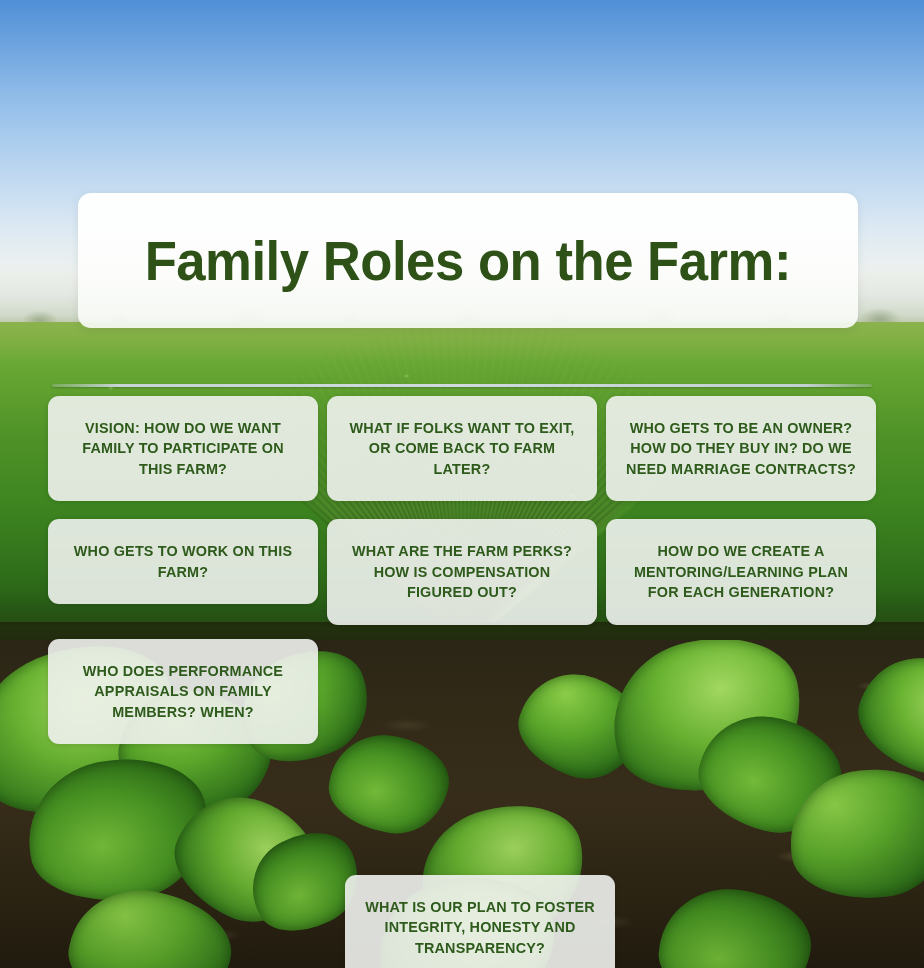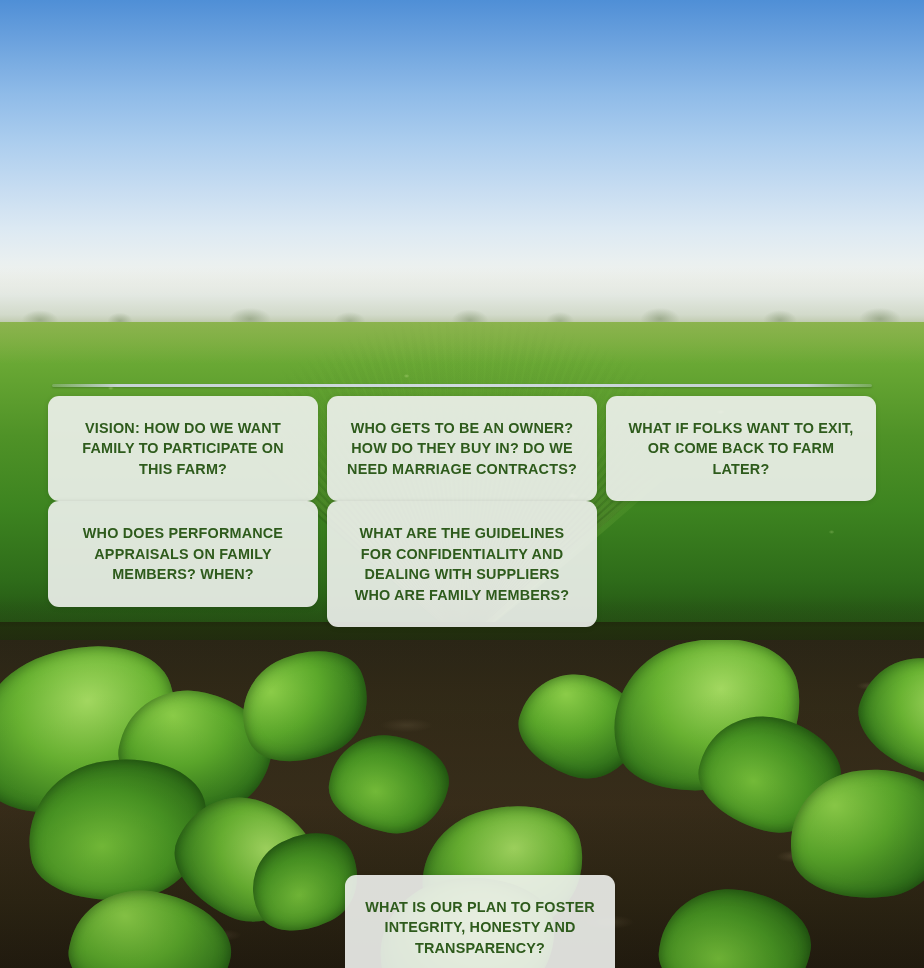--- a/index.html
+++ b/index.html
@@ -168,21 +168,21 @@
     font-size:14.4px;font-weight:700;line-height:1.42;
     color:#2e5b1c;text-align:center;text-transform:uppercase;
     letter-spacing:.18px;
     font-family:"Liberation Sans", sans-serif;
   }
 
   
   .r1{margin-top:0px;}
   .r2{margin-top:18px;}
   .r3{margin-top:18px;}
-  .r4{margin-top:0;}
+  .r4{margin-top:14px;}
 
   .last-row{
     position:absolute;left:48px;top:875px;width:828px;
     display:grid;grid-template-columns:270px 270px 270px;
     column-gap:27px;justify-content:space-between;
   }
   .spacer{width:270px;}
 </style>
 </head>
 <body>
@@ -344,47 +344,60 @@
           <div class="leaf " style="left: 70px; top: 252px; width: 160px; height: 120px; transform: rotate(12deg);"></div>
           <div class="leaf c" style="left: 250px; top: 196px; width: 110px; height: 92px; transform: rotate(-26deg);"></div>
         </div>
     </div>
 
     <div class="tint"></div>
   </div>
 
   <div class="content">
 
+    <div class="title-panel">
+      <div class="title-text">Family Roles on the Farm:</div>
+    </div>
 
     <div class="divider"></div>
 
     <div class="grid" id="grid">
         <div class="cell r1">
           <div class="card">
             <div class="card-text">VISION: HOW DO WE WANT FAMILY TO PARTICIPATE ON THIS FARM?</div>
           </div>
         </div>
         <div class="cell r1">
           <div class="card">
+            <div class="card-text">WHAT IF FOLKS WANT TO EXIT, OR COME BACK TO FARM LATER?</div>
+          </div>
+        </div>
+        <div class="cell r1">
+          <div class="card">
             <div class="card-text">WHO GETS TO BE AN OWNER? HOW DO THEY BUY IN? DO WE NEED MARRIAGE CONTRACTS?</div>
           </div>
         </div>
-        <div class="cell r1">
-          <div class="card">
-            <div class="card-text">WHAT IF FOLKS WANT TO EXIT, OR COME BACK TO FARM LATER?</div>
+        <div class="cell r2">
+          <div class="card">
+            <div class="card-text">WHO GETS TO WORK ON THIS FARM?</div>
+          </div>
+        </div>
+        <div class="cell r3">
+          <div class="card">
+            <div class="card-text">WHAT ARE THE FARM PERKS? HOW IS COMPENSATION FIGURED OUT?</div>
+          </div>
+        </div>
+        <div class="cell r3">
+          <div class="card">
+            <div class="card-text">HOW DO WE CREATE A MENTORING/LEARNING PLAN FOR EACH GENERATION?</div>
           </div>
         </div>
         <div class="cell r4">
           <div class="card">
             <div class="card-text">WHO DOES PERFORMANCE APPRAISALS ON FAMILY MEMBERS? WHEN?</div>
-          </div>
-        </div>
-        <div class="cell r4">
-          <div class="card">
-            <div class="card-text">WHAT ARE THE GUIDELINES FOR CONFIDENTIALITY AND DEALING WITH SUPPLIERS WHO ARE FAMILY MEMBERS?</div>
           </div>
         </div>
       </div>
 
     <div class="last-row" id="lastrow">
         <div class="spacer"></div>
         <div class="cell">
           <div class="card">
             <div class="card-text">WHAT IS OUR PLAN TO FOSTER INTEGRITY, HONESTY AND TRANSPARENCY?</div>
           </div>

